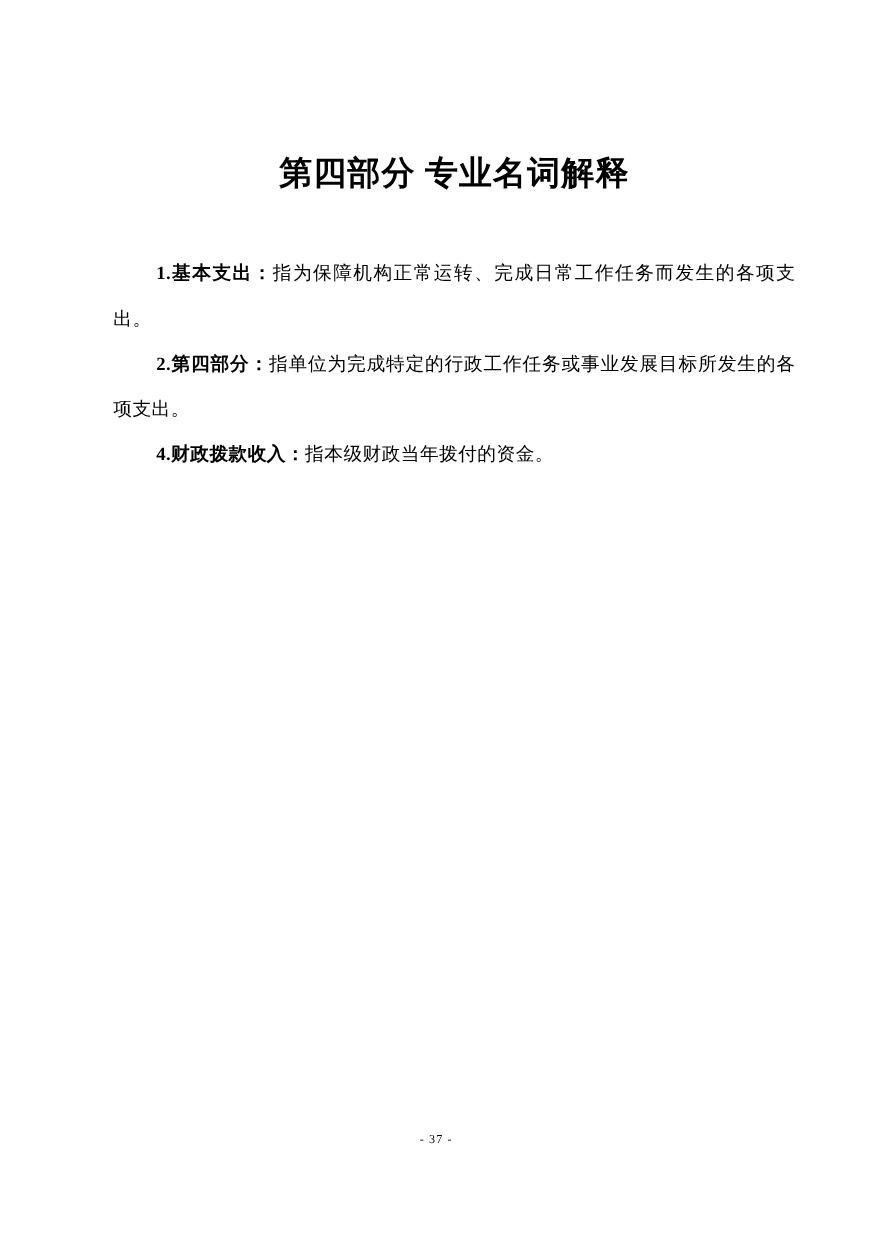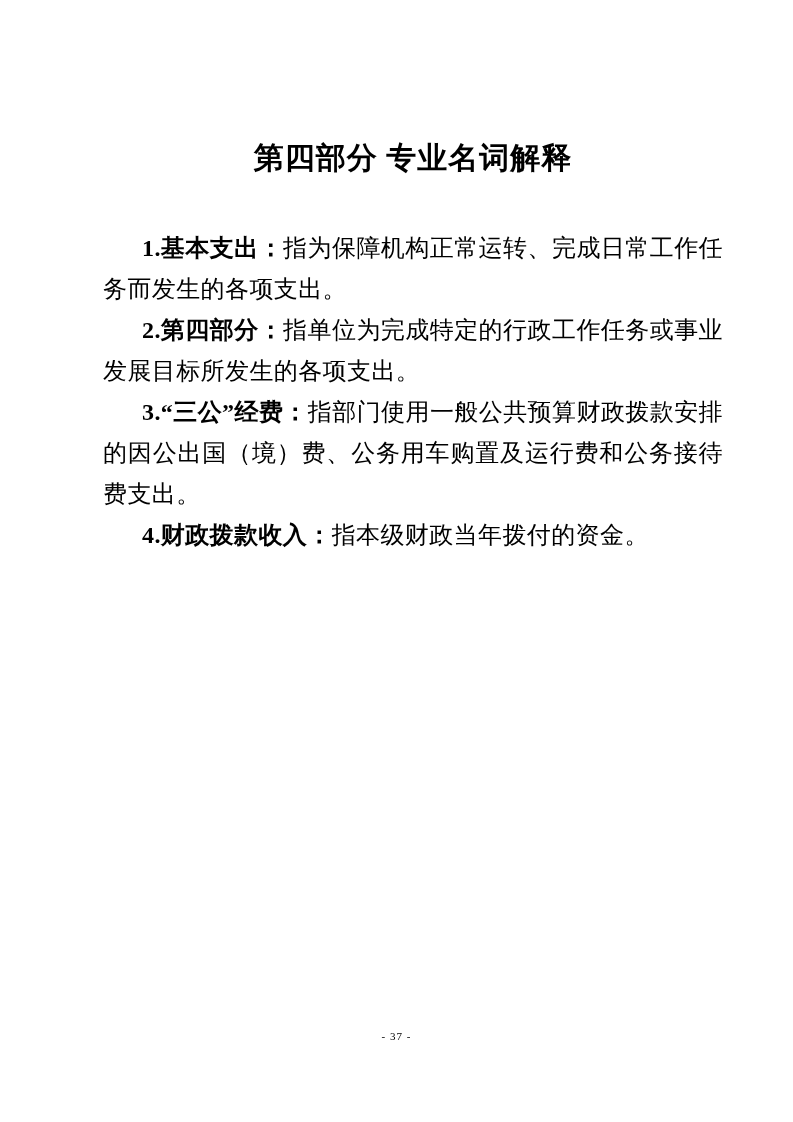--- a/index.html
+++ b/index.html
@@ -28,21 +28,21 @@
   .doc-title {
     text-align: center;
     font-size: 30px;
     font-weight: bold;
     letter-spacing: 1px;
     margin-top: 140px;
     line-height: 1.2;
     font-family: "Liberation Serif", "DejaVu Serif", serif;
   }
   .para {
-    font-size: 24px;
+    font-size: 17px;
     line-height: 41px;
     text-indent: 39px;
     margin: 0;
     text-align: justify;
     letter-spacing: 0.4px;
   }
   .para.first {
     margin-top: 52px;
   }
   .lead {
@@ -73,23 +73,20 @@
     <div class="doc-title">第四部分  专业名词解释</div>
 
     <p class="para first">
       <span class="num">1.</span><span class="lead">基本支出</span><span class="lead">：</span><span>指为保障机构正常运转、完成日常工作任务而发生的各项支出。</span>
     </p>
 
     <p class="para">
       <span class="num">2.</span><span class="lead">第四部分</span><span class="lead">：</span><span>指单位为完成特定的行政工作任务或事业发展目标所发生的各项支出。</span>
     </p>
 
-    <p class="para">
-      <span class="num">3.</span><span class="lead">“三公”经费</span><span class="lead">：</span><span>指部门使用一般公共预算财政拨款安排的因公出国（境）费、公务用车购置及运行费和公务接待费支出。</span>
-    </p>
 
     <p class="para">
       <span class="num">4.</span><span class="lead">财政拨款收入</span><span class="lead">：</span><span>指本级财政当年拨付的资金。</span>
     </p>
 
   </div>
 
   <div class="page-number">- 37 -</div>
 
 </div>

